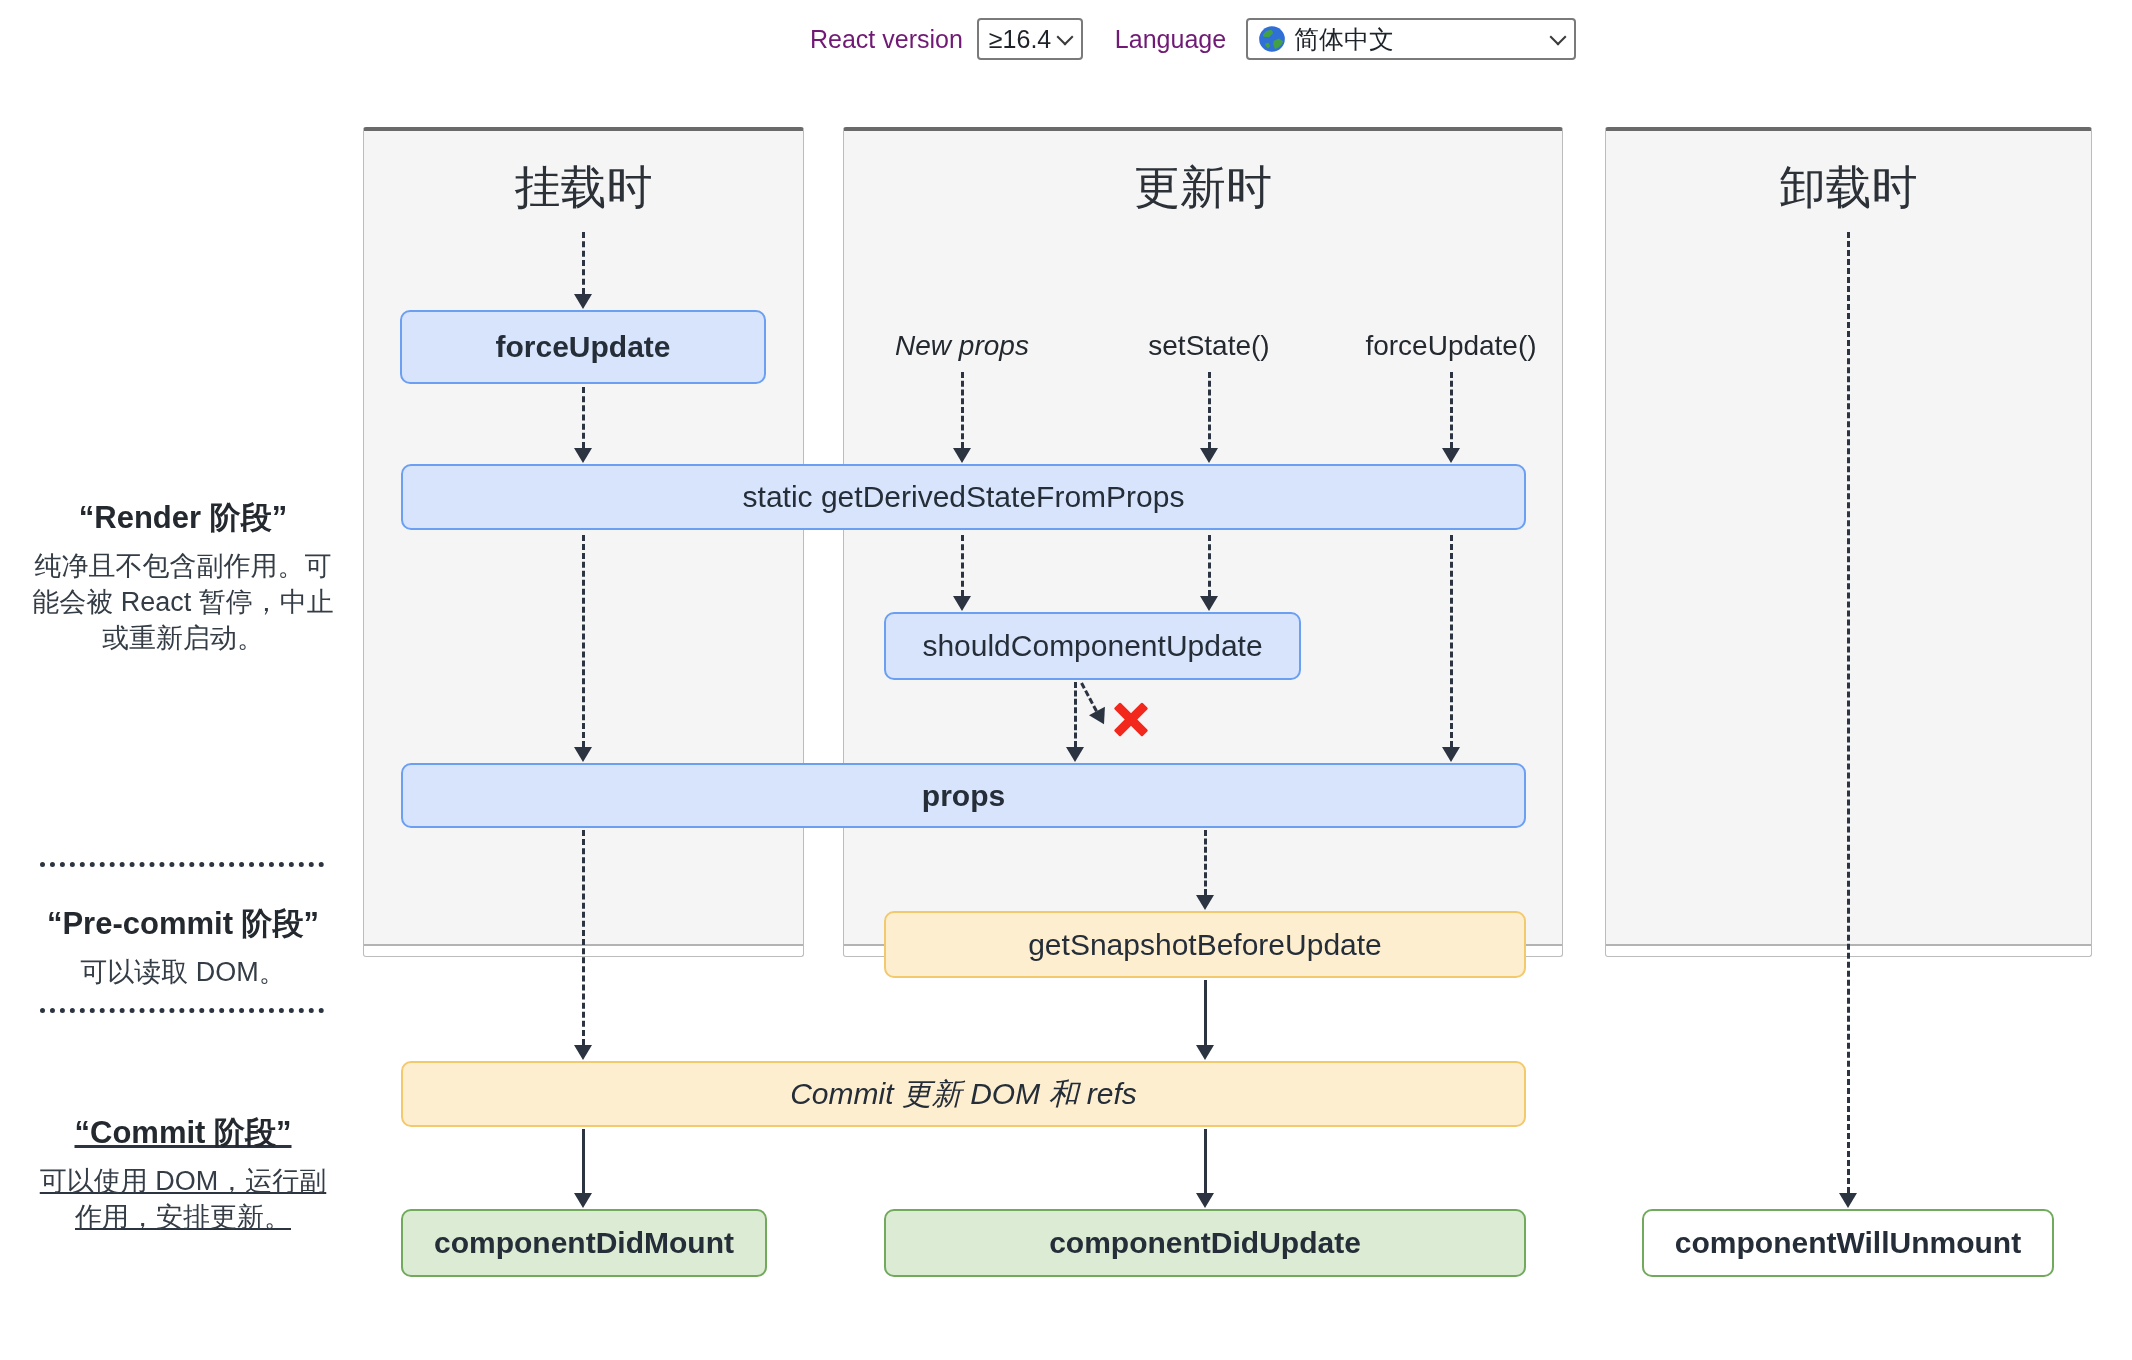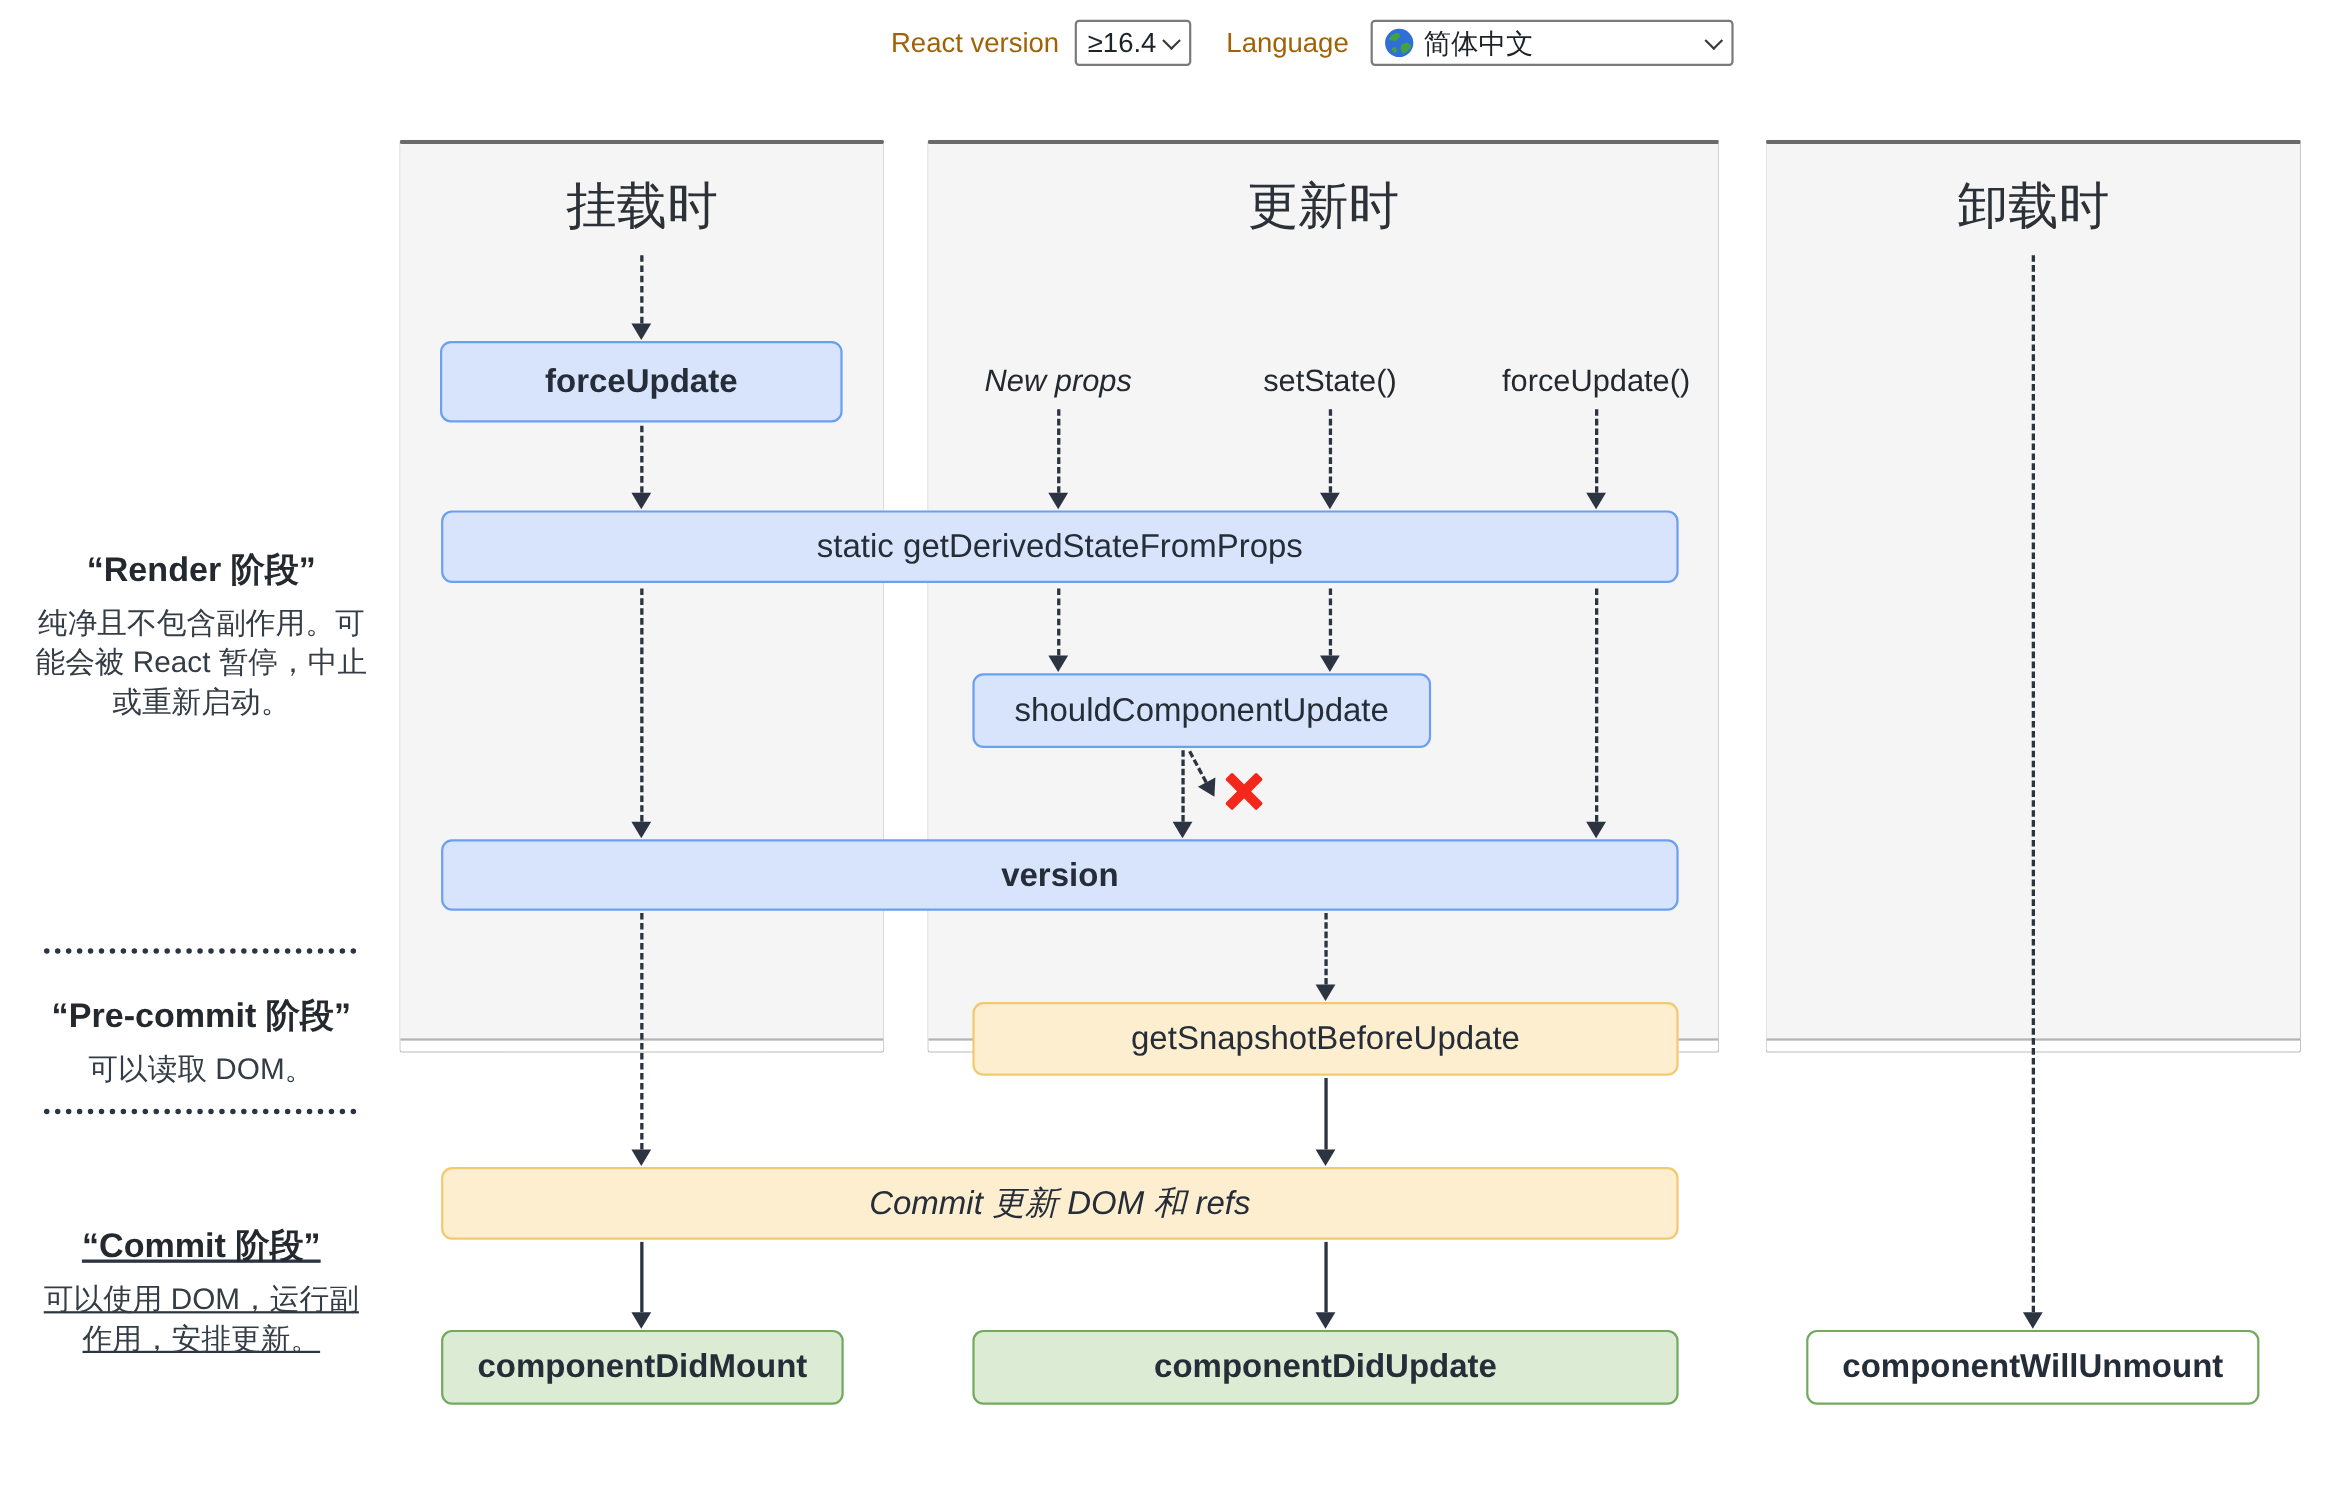--- a/index.html
+++ b/index.html
@@ -3,21 +3,21 @@
 <meta charset="utf-8">
 <style>
   html,body{margin:0;padding:0;}
   body{
     width:2132px;height:1360px;position:relative;background:#ffffff;
     font-family:"Liberation Sans","DejaVu Sans",sans-serif;color:#2b3440;
     overflow:hidden;
   }
   
   .topbar{position:absolute;left:810px;top:18px;display:flex;align-items:center;gap:14px;z-index:10;}
-  .ctl-label{font-size:25px;color:#a16207;}
+  .ctl-label{font-size:25px;color:#701a75;}
   .select{
     display:flex;align-items:center;gap:8px;height:42px;box-sizing:border-box;
     border:2px solid #7a7a7a;border-radius:4px;background:#fff;padding:0 10px;
     font-size:25px;color:#1d2329;cursor:pointer;justify-content:center;
   }
   .select .chev{width:10px;height:10px;border-right:2.5px solid #3a3a3a;border-bottom:2.5px solid #3a3a3a;
     transform:rotate(45deg);margin-top:-5px;flex:0 0 auto;}
   .sel-version{width:106px;justify-content:space-between;}
   .sel-language{width:330px;margin-left:6px;}
   .sel-language .lang-text{flex:1;}
@@ -106,21 +106,21 @@
   <div class="phase-desc">可以使用 DOM，运行副作用，安排更新。</div>
 </div>
 
 <div class="trigger italic" style="left:832px;top:330px;">New props</div>
 <div class="trigger" style="left:1079px;top:330px;">setState()</div>
 <div class="trigger" style="left:1321px;top:330px;">forceUpdate()</div>
 
 <div class="node blue bold" style="left:400px;top:310px;width:366px;height:74px;">forceUpdate</div>
 <div class="node blue" style="left:401px;top:464px;width:1125px;height:66px;">static getDerivedStateFromProps</div>
 <div class="node blue" style="left:884px;top:612px;width:417px;height:68px;">shouldComponentUpdate</div>
-<div class="node blue bold" style="left:401px;top:763px;width:1125px;height:65px;">version</div>
+<div class="node blue bold" style="left:401px;top:763px;width:1125px;height:65px;">props</div>
 <div class="node orange" style="left:884px;top:911px;width:642px;height:67px;">getSnapshotBeforeUpdate</div>
 <div class="node orange italic" style="left:401px;top:1061px;width:1125px;height:66px;">Commit 更新 DOM 和 refs</div>
 <div class="node green bold" style="left:401px;top:1209px;width:366px;height:68px;">componentDidMount</div>
 <div class="node green bold" style="left:884px;top:1209px;width:642px;height:68px;">componentDidUpdate</div>
 <div class="node outline-green bold" style="left:1642px;top:1209px;width:412px;height:68px;">componentWillUnmount</div>
 
 <div class="stop-x"></div>
 
 <div class="arrow dashed" style="left: 581.5px; top: 232px; height: 62px;">
     <div class="head"></div>

